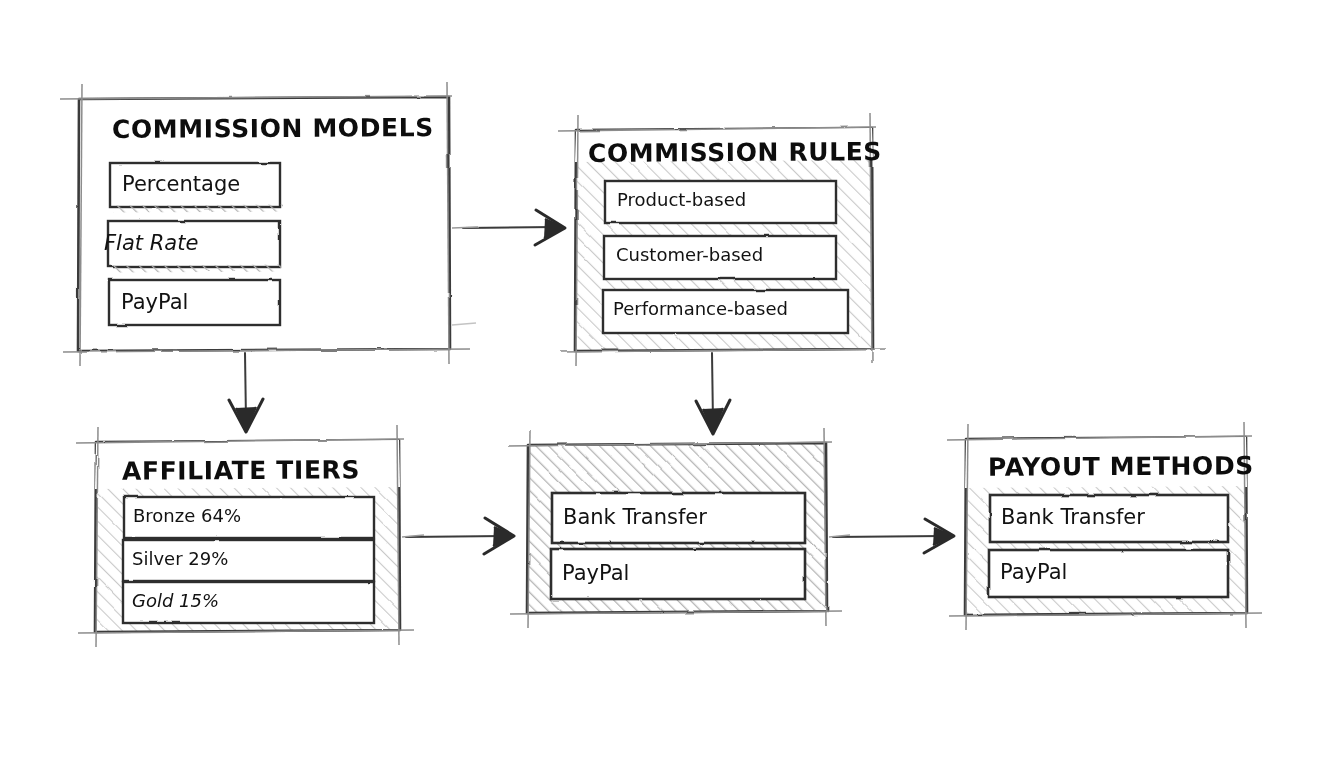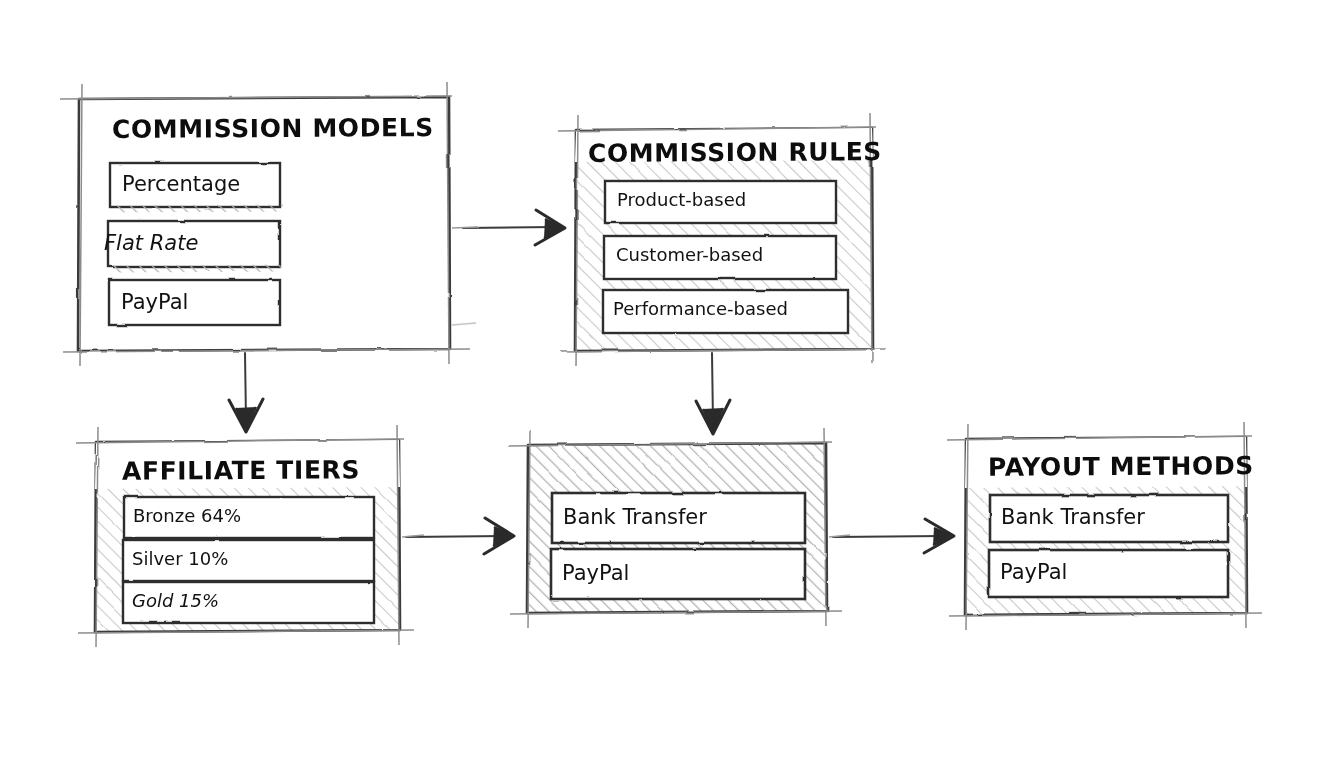--- a/index.html
+++ b/index.html
@@ -202,21 +202,21 @@
   <div class="item-label" style="left:104px; top:231px;font-style:italic;">Flat Rate</div>
   <div class="item-label" style="left:121px; top:290px;">PayPal</div>
 
   <div class="node-title" style="left:588px; top:138px;">COMMISSION RULES</div>
   <div class="item-label sm" style="left:617px; top:189px;">Product-based</div>
   <div class="item-label sm" style="left:613px; top:298px;">Performance-based</div>
   <div class="item-label sm" style="left:616px; top:244px;">Customer-based</div>
 
   <div class="node-title" style="left:122px; top:456px;">AFFILIATE TIERS</div>
   <div class="item-label sm" style="left:133px; top:505px;">Bronze 64%</div>
-  <div class="item-label sm" style="left:132px; top:548px;">Silver 10%</div>
+  <div class="item-label sm" style="left:132px; top:548px;">Silver 29%</div>
   <div class="item-label sm" style="left:132px; top:590px;font-style:italic;">Gold 15%</div>
 
   <div class="item-label" style="left:563px; top:505px;">Bank Transfer</div>
   <div class="item-label" style="left:562px; top:561px;">PayPal</div>
 
   <div class="node-title" style="left:988px; top:452px;">PAYOUT METHODS</div>
   <div class="item-label" style="left:1001px; top:505px;">Bank Transfer</div>
   <div class="item-label" style="left:1000px; top:560px;">PayPal</div>
 
 </div>

